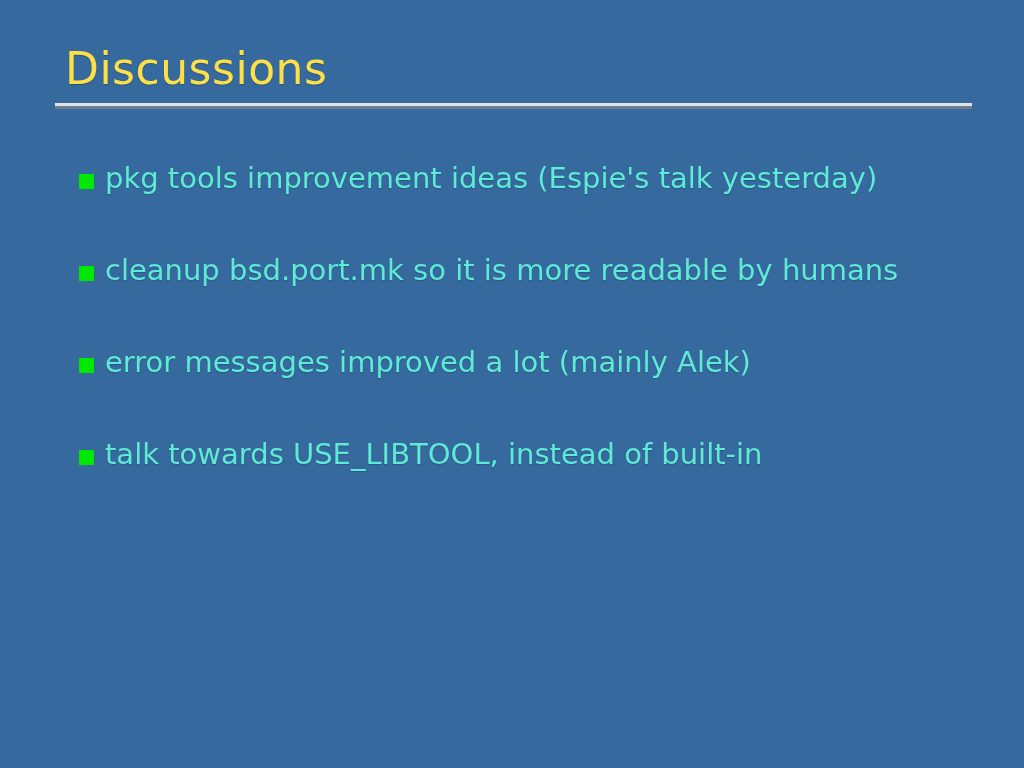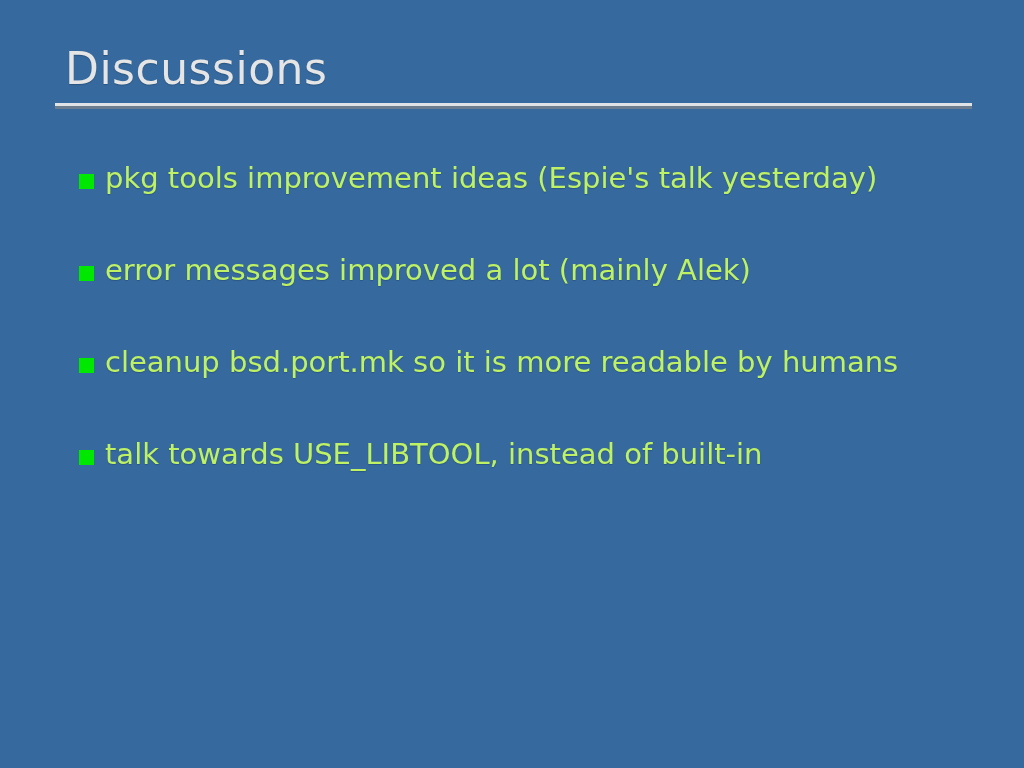--- a/index.html
+++ b/index.html
@@ -29,21 +29,21 @@
     left: 55px;
     top: 42px;
     width: 917px;
   }
 
   #slide-title {
     font-family: "DejaVu Sans", sans-serif;
     font-size: 44px;
     line-height: 54px;
     font-weight: 400;
-    color: #e5e5e5;
+    color: #fde047;
     letter-spacing: 0.5px;
     padding-left: 10px;
     white-space: nowrap;
     text-shadow: 0 1px 1px rgba(20,45,75,0.35);
   }
 
   
   #title-rule {
     position: absolute;
     left: 0px;
@@ -77,21 +77,21 @@
     height: 15px;
     background: #00e800;
     margin-top: 16px;
     margin-right: 11px;
   }
 
   .bullet-text {
     font-family: "DejaVu Sans", sans-serif;
     font-size: 29px;
     line-height: 40px;
-    color: #bef264;
+    color: #5eead4;
     white-space: nowrap;
     text-shadow: 0 1px 1px rgba(20,45,75,0.30);
   }
 </style>
 </head>
 <body>
 
 <div id="slide">
 
   <div id="title-block">
@@ -101,26 +101,26 @@
 
   <ul id="bullet-list">
 
     <li class="bullet-row">
       <span class="bullet-marker"></span>
       <span class="bullet-text">pkg tools improvement ideas (Espie's talk yesterday)</span>
     </li>
 
     <li class="bullet-row">
       <span class="bullet-marker"></span>
-      <span class="bullet-text">error messages improved a lot (mainly Alek)</span>
+      <span class="bullet-text">cleanup bsd.port.mk so it is more readable by humans</span>
     </li>
 
     <li class="bullet-row">
       <span class="bullet-marker"></span>
-      <span class="bullet-text">cleanup bsd.port.mk so it is more readable by humans</span>
+      <span class="bullet-text">error messages improved a lot (mainly Alek)</span>
     </li>
 
     <li class="bullet-row">
       <span class="bullet-marker"></span>
       <span class="bullet-text">talk towards USE_LIBTOOL, instead of built-in</span>
     </li>
 
   </ul>
 
 </div>

